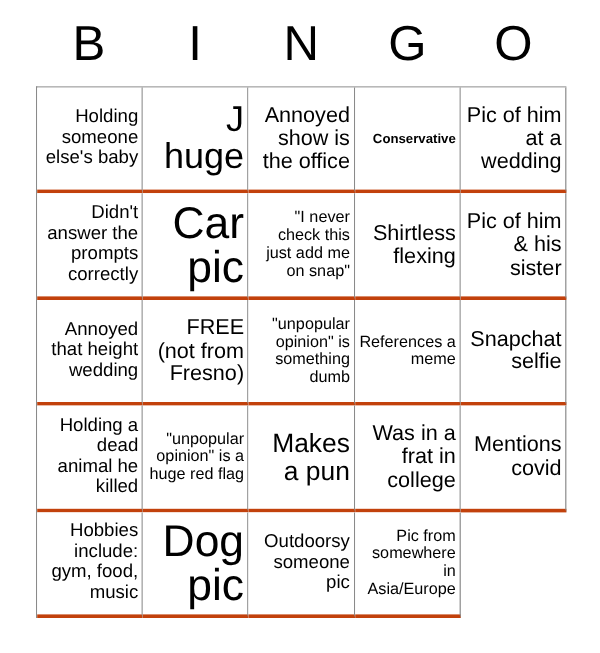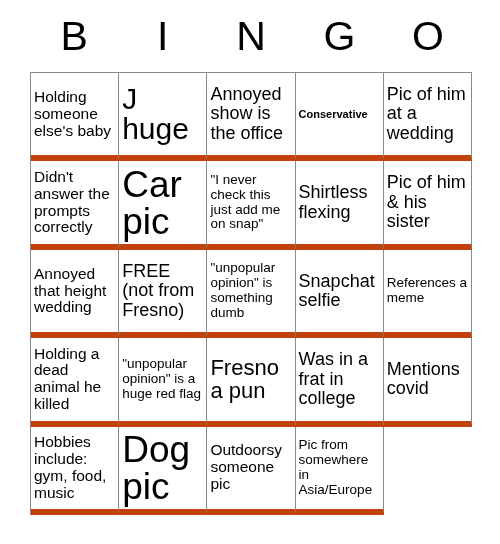--- a/index.html
+++ b/index.html
@@ -42,26 +42,26 @@
     margin-left: 30px;
     border-top: 1px solid #8a8a8a;
     border-left: 1px solid #8a8a8a;
     box-sizing: border-box;
     display: grid;
     grid-template-columns: repeat(5, 1fr);
     grid-template-rows: repeat(5, 88.4px);
   }
   .cell {
     border-right: 1px solid #8a8a8a;
-    border-bottom: 6px solid #c2410c;
+    border-bottom: 3px solid #c2410c;
     box-sizing: border-box;
     display: flex;
     align-items: center;
     justify-content: center;
-    text-align: left;
+    text-align: right;
     padding: 2px 3px;
     overflow: hidden;
     background: #ffffff;
   }
   .cell-text {
     display: block;
     width: 100%;
     line-height: 1.07;
     word-wrap: break-word;
     overflow-wrap: break-word;
@@ -124,35 +124,35 @@
       </div>
     <div class="cell fs-m">
         <span class="cell-text">Annoyed that height wedding</span>
       </div>
     <div class="cell fs-l">
         <span class="cell-text">FREE (not from Fresno)</span>
       </div>
     <div class="cell fs-s">
         <span class="cell-text">"unpopular opinion" is something dumb</span>
       </div>
+    <div class="cell fs-s">
+        <span class="cell-text">References a meme</span>
+      </div>
+
     <div class="cell fs-l">
         <span class="cell-text">Snapchat selfie</span>
-      </div>
-
-    <div class="cell fs-s">
-        <span class="cell-text">References a meme</span>
       </div>
     <div class="cell fs-m">
         <span class="cell-text">Holding a dead animal he killed</span>
       </div>
     <div class="cell fs-s">
         <span class="cell-text">"unpopular opinion" is a huge red flag</span>
       </div>
     <div class="cell fs-xl">
-        <span class="cell-text">Fresno a pun</span>
+        <span class="cell-text">Makes a pun</span>
       </div>
     <div class="cell fs-l">
         <span class="cell-text">Was in a frat in college</span>
       </div>
 
     <div class="cell fs-l">
         <span class="cell-text">Mentions covid</span>
       </div>
     <div class="cell fs-m">
         <span class="cell-text">Hobbies include: gym, food, music</span>

